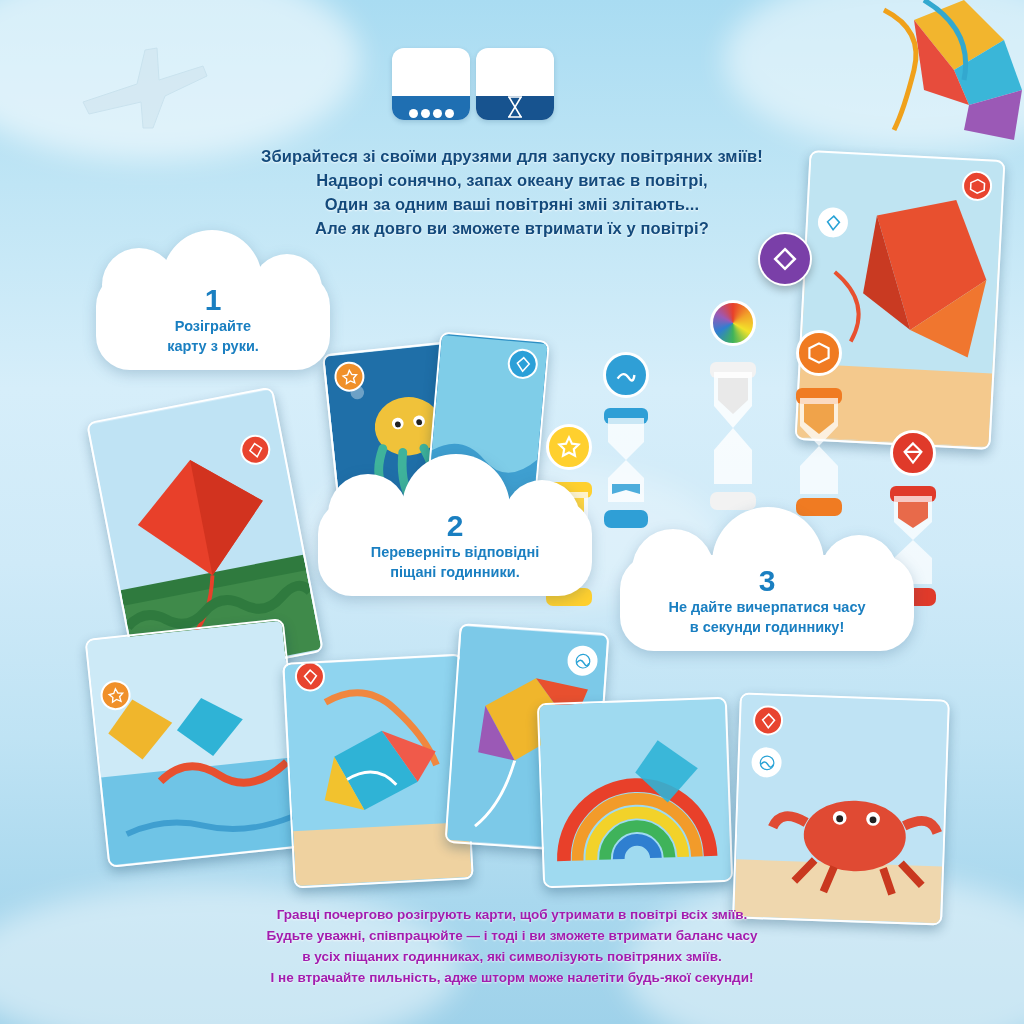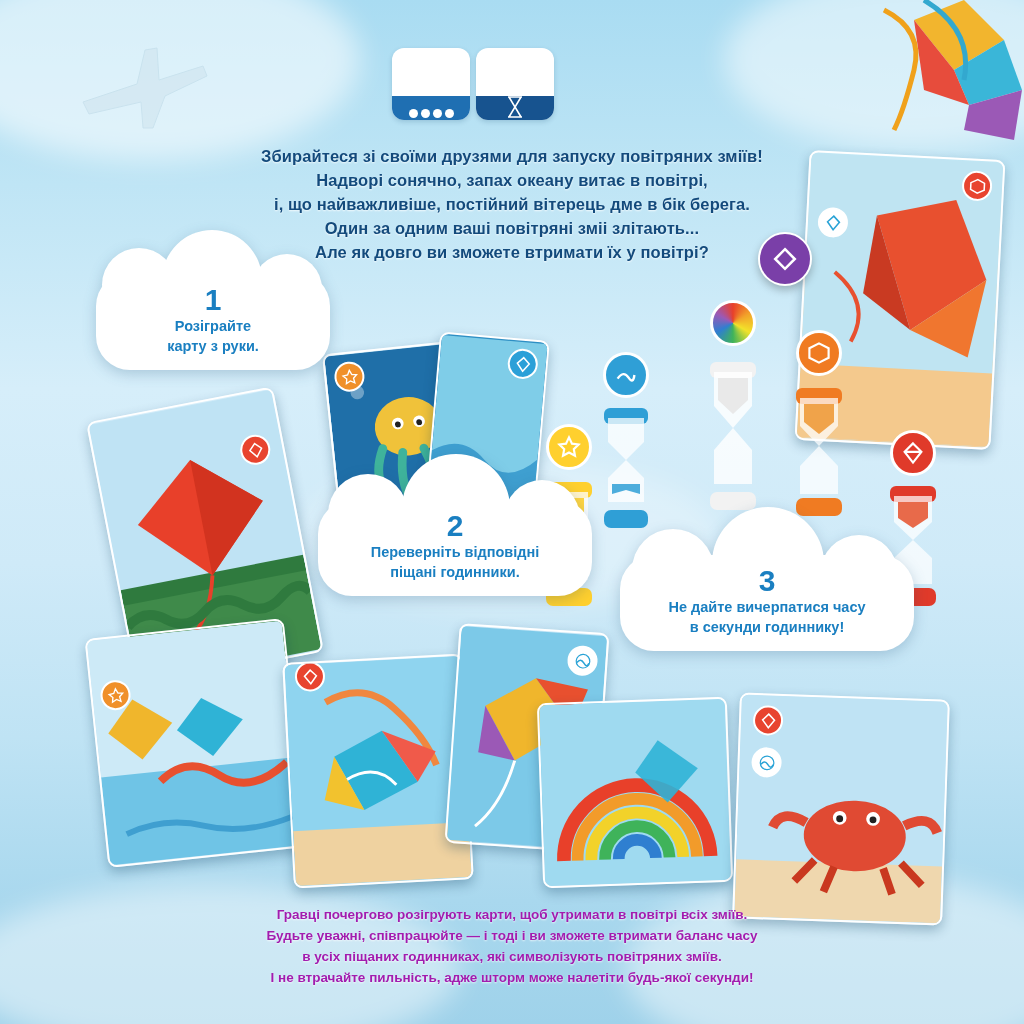--- a/index.html
+++ b/index.html
@@ -141,21 +141,20 @@
         <path d="M3 1 h14 M3 21 h14 M4 1 L10 11 L4 21 M16 1 L10 11 L16 21" stroke="#fff" stroke-width="1.6" fill="none"></path>
       </svg>
     </div>
 
 
   </div>
 
   <div class="intro">
     <div>Збирайтеся зі своїми друзями для запуску повітряних зміїв!</div>
     <div>Надворі сонячно, запах океану витає в повітрі,</div>
-    <div>і, що найважливіше, постійний вітерець дме в бік берега.</div>
     <div>Один за одним ваші повітряні зміі злітають...</div>
     <div>Але як довго ви зможете втримати їх у повітрі?</div>
   </div>
 
   <svg style="position:absolute;right:0;top:0;width:260px;height:170px" viewBox="0 0 260 170">
     <path d="M150 20 L200 0 L240 40 L190 70 Z" fill="#f2b52e"></path>
     <path d="M190 70 L240 40 L258 90 L205 105 Z" fill="#3ab6d8"></path>
     <path d="M205 105 L258 90 L250 140 L200 130 Z" fill="#9b59b6"></path>
     <path d="M150 20 L190 70 L205 105 L160 90 Z" fill="#e74c3c"></path>
     <path d="M120 10 q40 20 30 60 t-20 60" stroke="#f0a11b" stroke-width="5" fill="none"></path>

